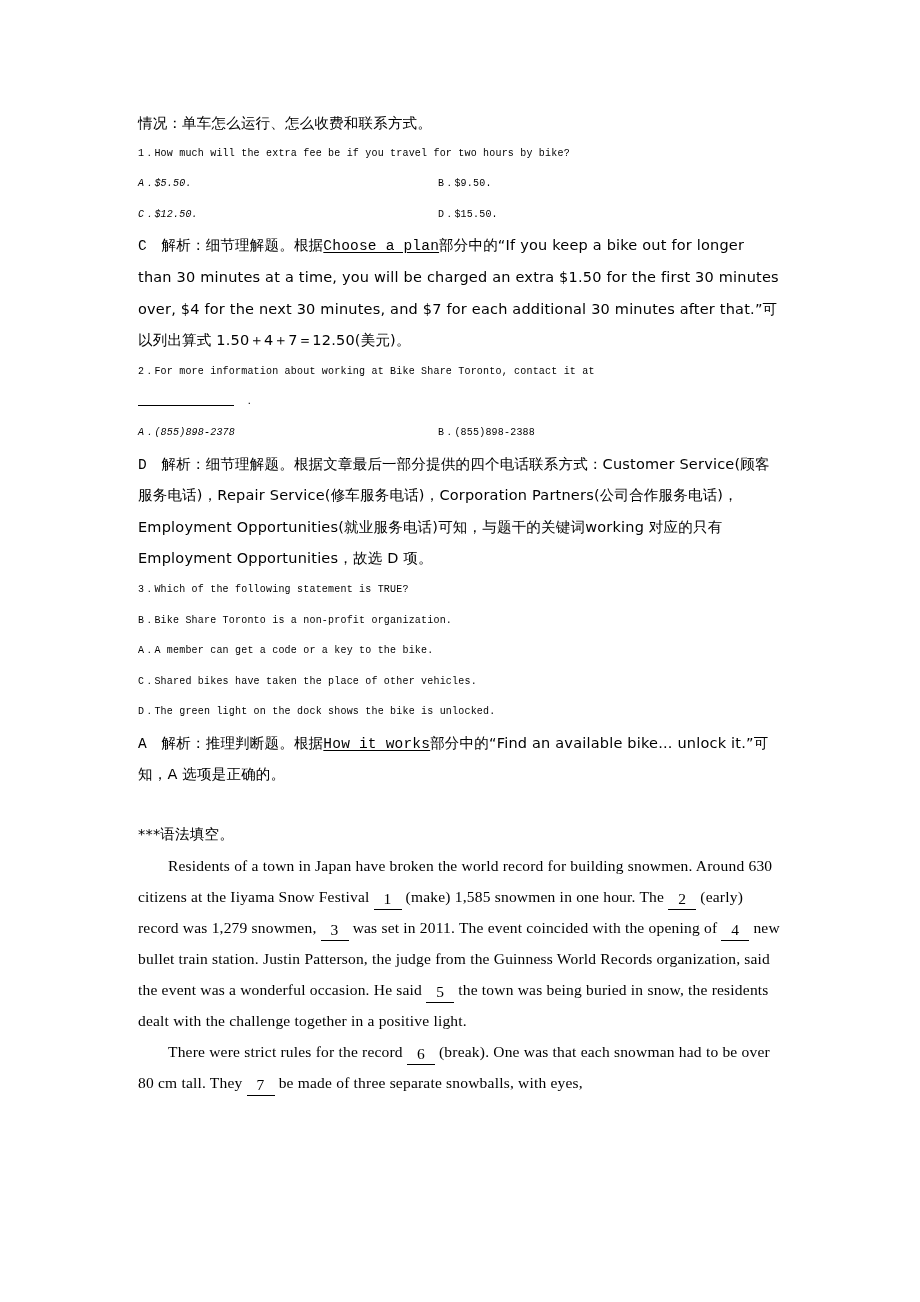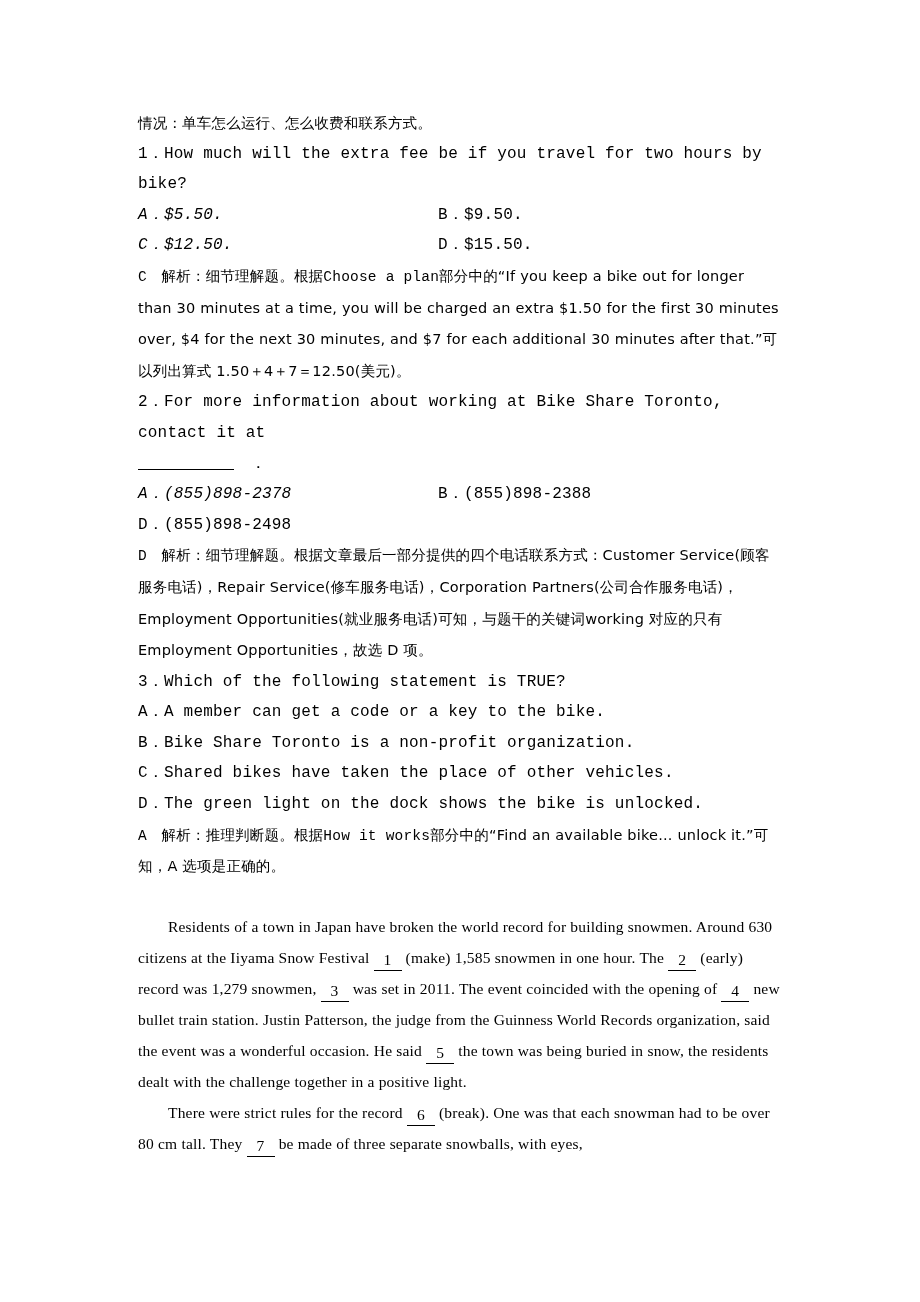--- a/index.html
+++ b/index.html
@@ -16,21 +16,21 @@
   .page {
     position: relative;
     width: 920px;
     height: 1302px;
     box-sizing: border-box;
     padding: 108px 140px 0 138px;
     border-radius: 21px;
   }
   .line {
     font-family: "Liberation Mono", monospace;
-    font-size: 16px;
+    font-size: 10px;
     line-height: 30.6px;
     letter-spacing: 0.2px;
     white-space: pre-wrap;
     word-break: break-word;
   }
   .cn {
     font-family: "DejaVu Sans", sans-serif;
     font-size: 14.5px;
     line-height: 30.6px;
   }
@@ -39,20 +39,21 @@
     font-size: 14.5px;
     line-height: 30.6px;
   }
   .row {
     display: flex;
     width: 100%;
   }
   .col-a { width: 300px; flex: 0 0 300px; font-style: italic; }
   .col-b { flex: 1 1 auto; }
   .ul {
+    text-decoration: underline;
     text-underline-offset: 2px;
   }
   .blank-long {
     display: inline-block;
     width: 96px;
     border-bottom: 1px solid #000;
     height: 15px;
     vertical-align: -2px;
   }
   .gap-num {
@@ -93,33 +94,33 @@
   <div class="line mixed"><span>C</span>　<span class="cn">解析：</span><span class="cn">细节理解题。根据</span><span class="ul">Choose a plan</span><span class="cn">部分中的“If you keep a bike out for longer than 30 minutes at a time, you will be charged an extra $1.50 for the first 30 minutes over, $4 for the next 30 minutes, and $7 for each additional 30 minutes after that.”可以列出算式 1.50＋4＋7＝12.50(美元)。</span></div>
 
   <div class="line"><span>2．For more information about working at Bike Share Toronto, contact it at</span></div>
   <div class="line"><span class="blank-long"></span>　<span>．</span></div>
 
   <div class="row line">
     <div class="col-a">A．(855)898-2378</div>
     <div class="col-b">B．(855)898-2388</div>
   </div>
   <div class="row line">
-    <div class="col-b">D．(855)898-2498</div>
   </div>
 
   <div class="line mixed"><span>D</span>　<span class="cn">解析：</span><span class="cn">细节理解题。根据文章最后一部分提供的四个电话联系方式：Customer Service(顾客服务电话)，Repair Service(修车服务电话)，Corporation Partners(公司合作服务电话)，Employment Opportunities(就业服务电话)可知，与题干的关键词working 对应的只有 Employment Opportunities，故选 D 项。</span></div>
 
   <div class="line">3．Which of the following statement is TRUE?</div>
+  <div class="line">B．Bike Share Toronto is a non-profit organization.</div>
   <div class="line">A．A member can get a code or a key to the bike.</div>
-  <div class="line">B．Bike Share Toronto is a non-profit organization.</div>
   <div class="line">C．Shared bikes have taken the place of other vehicles.</div>
   <div class="line">D．The green light on the dock shows the bike is unlocked.</div>
 
   <div class="line mixed"><span>A</span>　<span class="cn">解析：</span><span class="cn">推理判断题。根据</span><span class="ul">How it works</span><span class="cn">部分中的“Find an available bike... unlock it.”可知，A 选项是正确的。</span></div>
 
   <div class="section-gap"></div>
 
+  <div class="line cn">***语法填空。</div>
 
   <div class="line serif-body"><span class="indent"></span><span><span>Residents of a town in Japan have broken the world record for building snowmen. Around 630 citizens at the Iiyama Snow Festival </span><span class="gap-num">1</span><span> (make) 1,585 snowmen in one hour. The </span><span class="gap-num">2</span><span> (early) record was 1,279 snowmen, </span><span class="gap-num">3</span><span> was set in 2011. The event coincided with the opening of </span><span class="gap-num">4</span><span> new bullet train station. Justin Patterson, the judge from the Guinness World Records organization, said the event was a wonderful occasion. He said </span><span class="gap-num">5</span><span> the town was being buried in snow, the residents dealt with the challenge together in a positive light.</span></span></div>
 
   <div class="line serif-body"><span class="indent"></span><span><span>There were strict rules for the record </span><span class="gap-num">6</span><span> (break). One was that each snowman had to be over 80 cm tall. They </span><span class="gap-num">7</span><span> be made of three separate snowballs, with eyes,</span></span></div>
 
 </div>
 
 </body></html>

